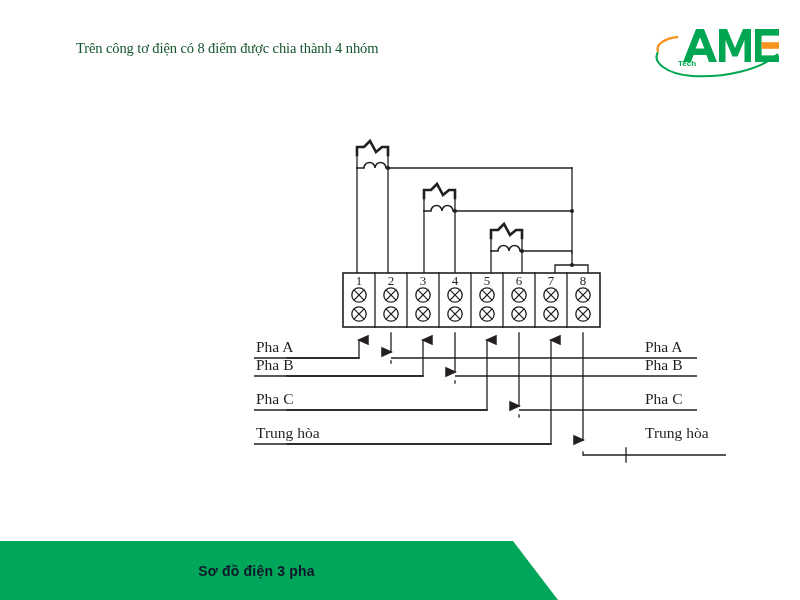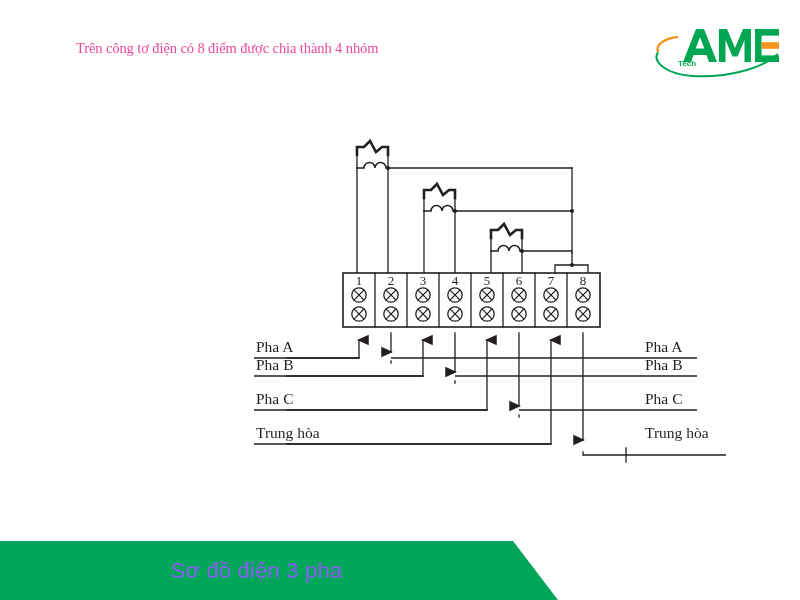--- a/index.html
+++ b/index.html
@@ -16,21 +16,21 @@
     width: 800px;
     height: 600px;
     background: #ffffff;
     overflow: hidden;
   }
 
   
   .header-text {
     position: absolute;
     left: 76px;
-    color: #ec4899;
+    color: #14532d;
     font-family: "Liberation Serif", serif;
     font-size: 14.5px;
     letter-spacing: -0.1px;
     white-space: nowrap;
   }
   #header-line-1 { top: 40px; }
   #header-line-2 { top: 83px; }
 
   
   #logo {
@@ -67,24 +67,24 @@
   }
   #banner-title {
     position: absolute;
     left: 0;
     top: 0;
     width: 513px;
     height: 59px;
     display: flex;
     align-items: center;
     justify-content: center;
-    color: #8b5cf6;
+    color: #0f172a;
     font-family: "Liberation Sans", sans-serif;
-    font-size: 22px;
-    font-weight: normal;
+    font-size: 14px;
+    font-weight: bold;
     letter-spacing: 0.2px;
   }
 </style>
 </head>
 <body>
 
 <div id="page">
 
   <div class="header-text" id="header-line-1">Trên công tơ điện có 8 điểm được chia thành 4 nhóm</div>
 

